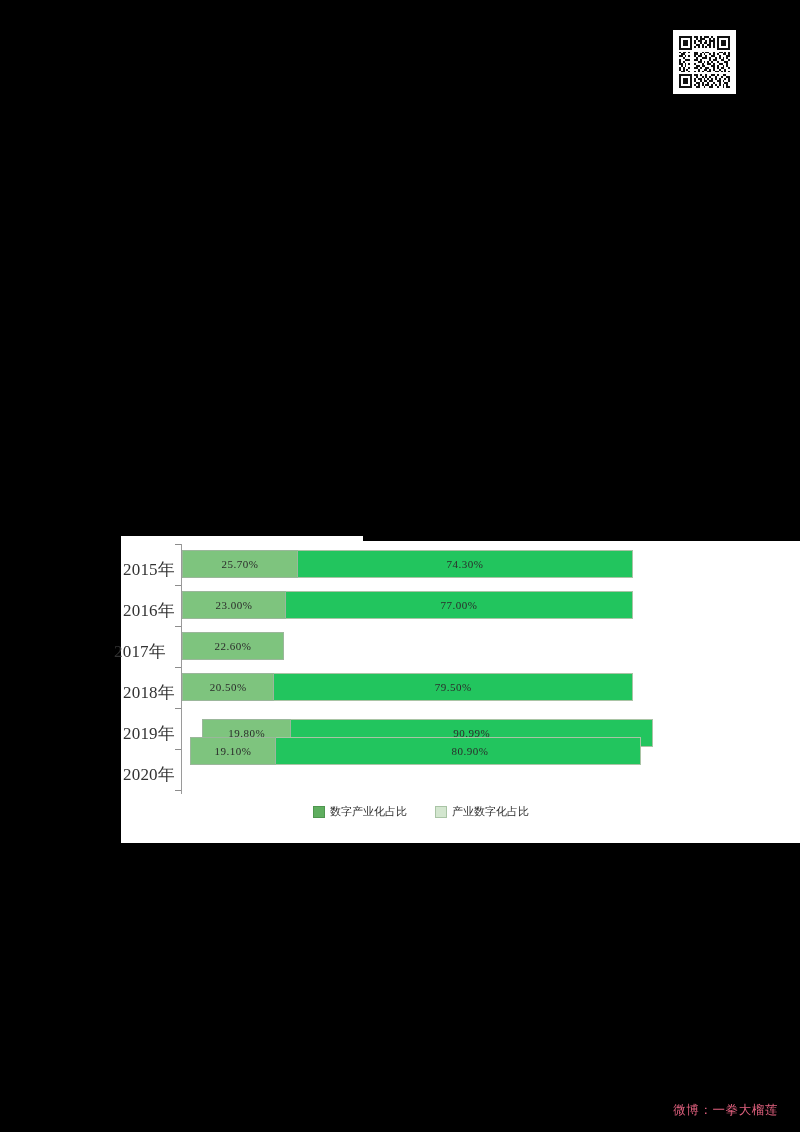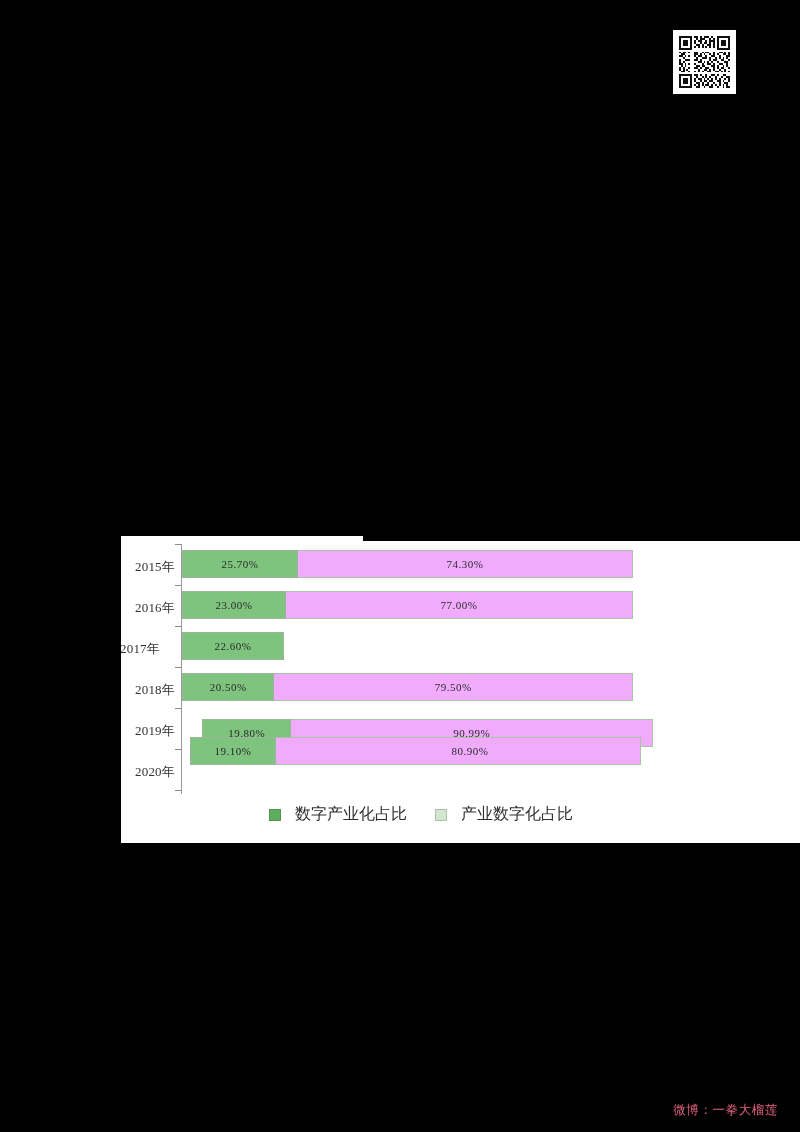--- a/index.html
+++ b/index.html
@@ -97,31 +97,31 @@
     color: #2b2b2b;
     letter-spacing: 0.5px;
     white-space: nowrap;
     font-family: "Liberation Serif", "DejaVu Serif", serif;
   }
   .seg-a {
     background: #7ec47e;
     border: 1px solid #9bb79b;
   }
   .seg-b {
-    background: #f0abfc;
+    background: #22c55e;
     border: 1px solid #a9c4a5;
     border-left: none;
   }
 
   .cat-label {
     position: absolute;
     right: 625px;
     width: 70px;
     text-align: right;
-    font-size: 13px;
+    font-size: 17px;
     color: #ララ;
     color: #333333;
     letter-spacing: 0.2px;
     white-space: nowrap;
     font-family: "Liberation Serif", "DejaVu Serif", serif;
   }
 
   
   #chart-legend {
     position: absolute;
@@ -129,22 +129,22 @@
     top: 268px;
     width: 600px;
     display: flex;
     justify-content: center;
     align-items: center;
     gap: 28px;
   }
   .legend-item {
     display: flex;
     align-items: center;
-    gap: 14px;
-    font-size: 16px;
+    gap: 5px;
+    font-size: 11px;
     color: #2e2e2e;
     white-space: nowrap;
   }
   .legend-swatch {
     width: 10px;
     height: 10px;
     display: inline-block;
   }
   .sw-a { background: #5fae5f; border: 1px solid #4f964f; }
   .sw-b { background: #d3e6cf; border: 1px solid #a9c4a5; }

